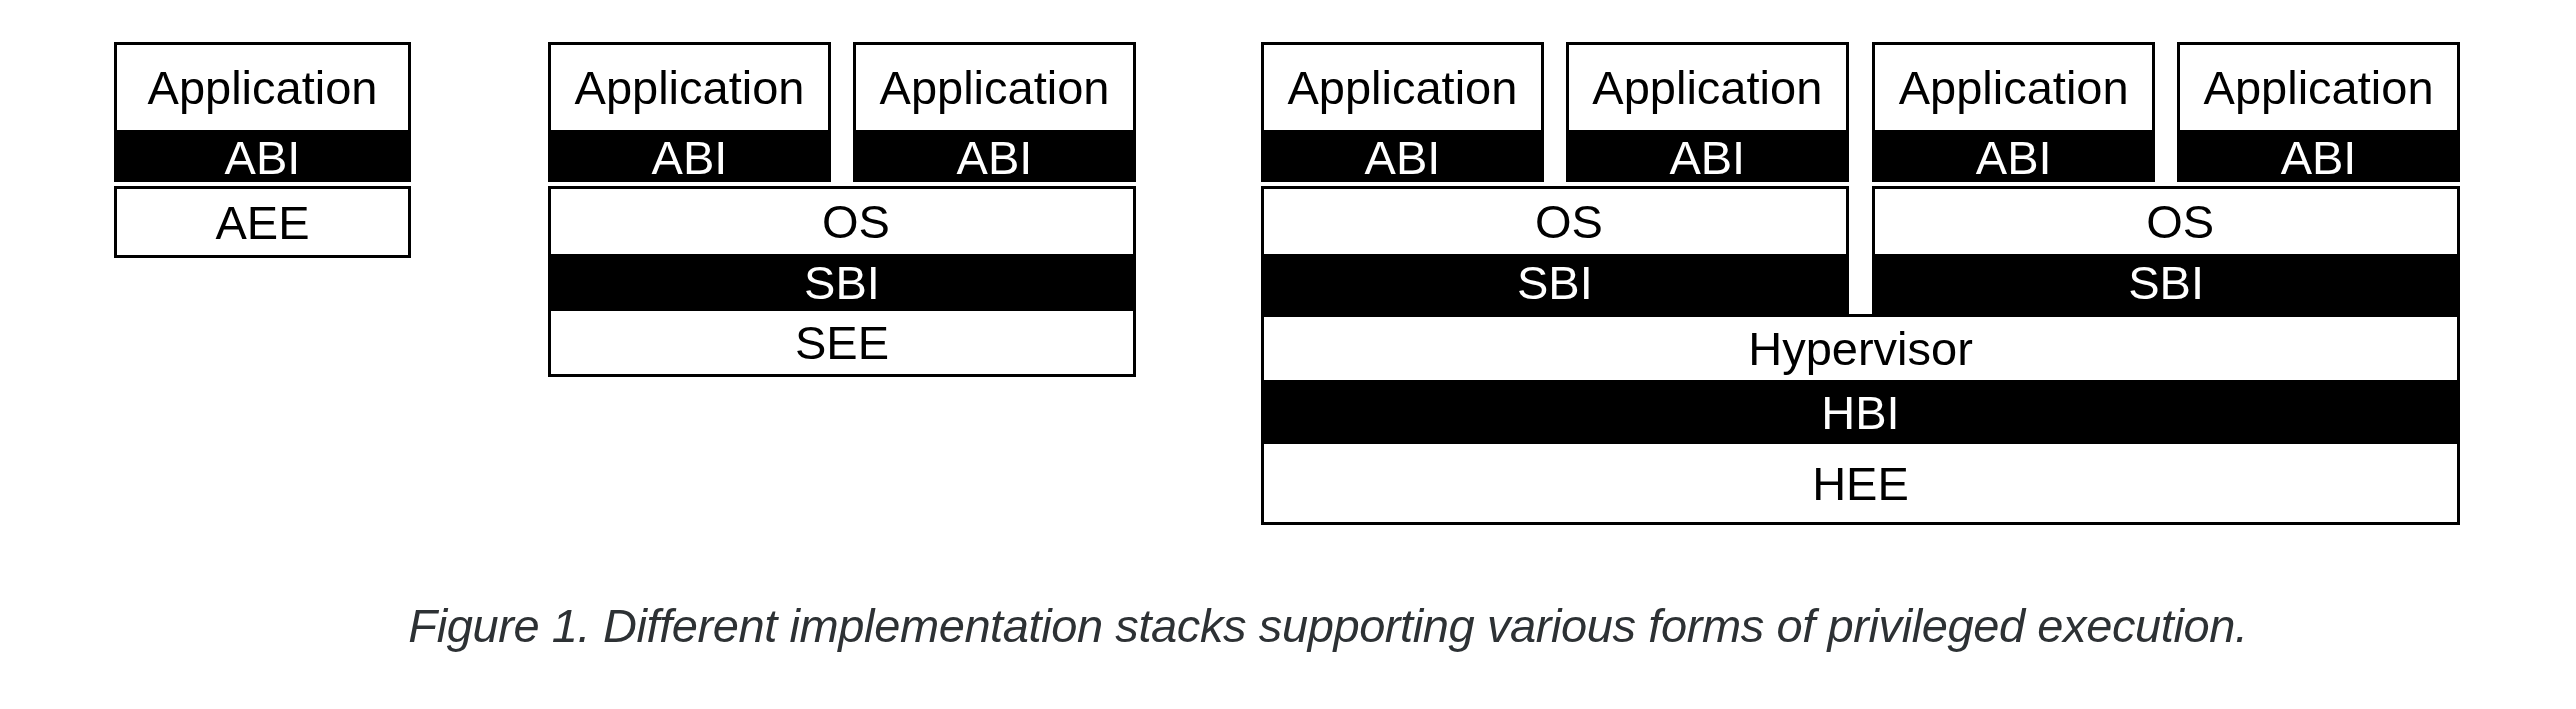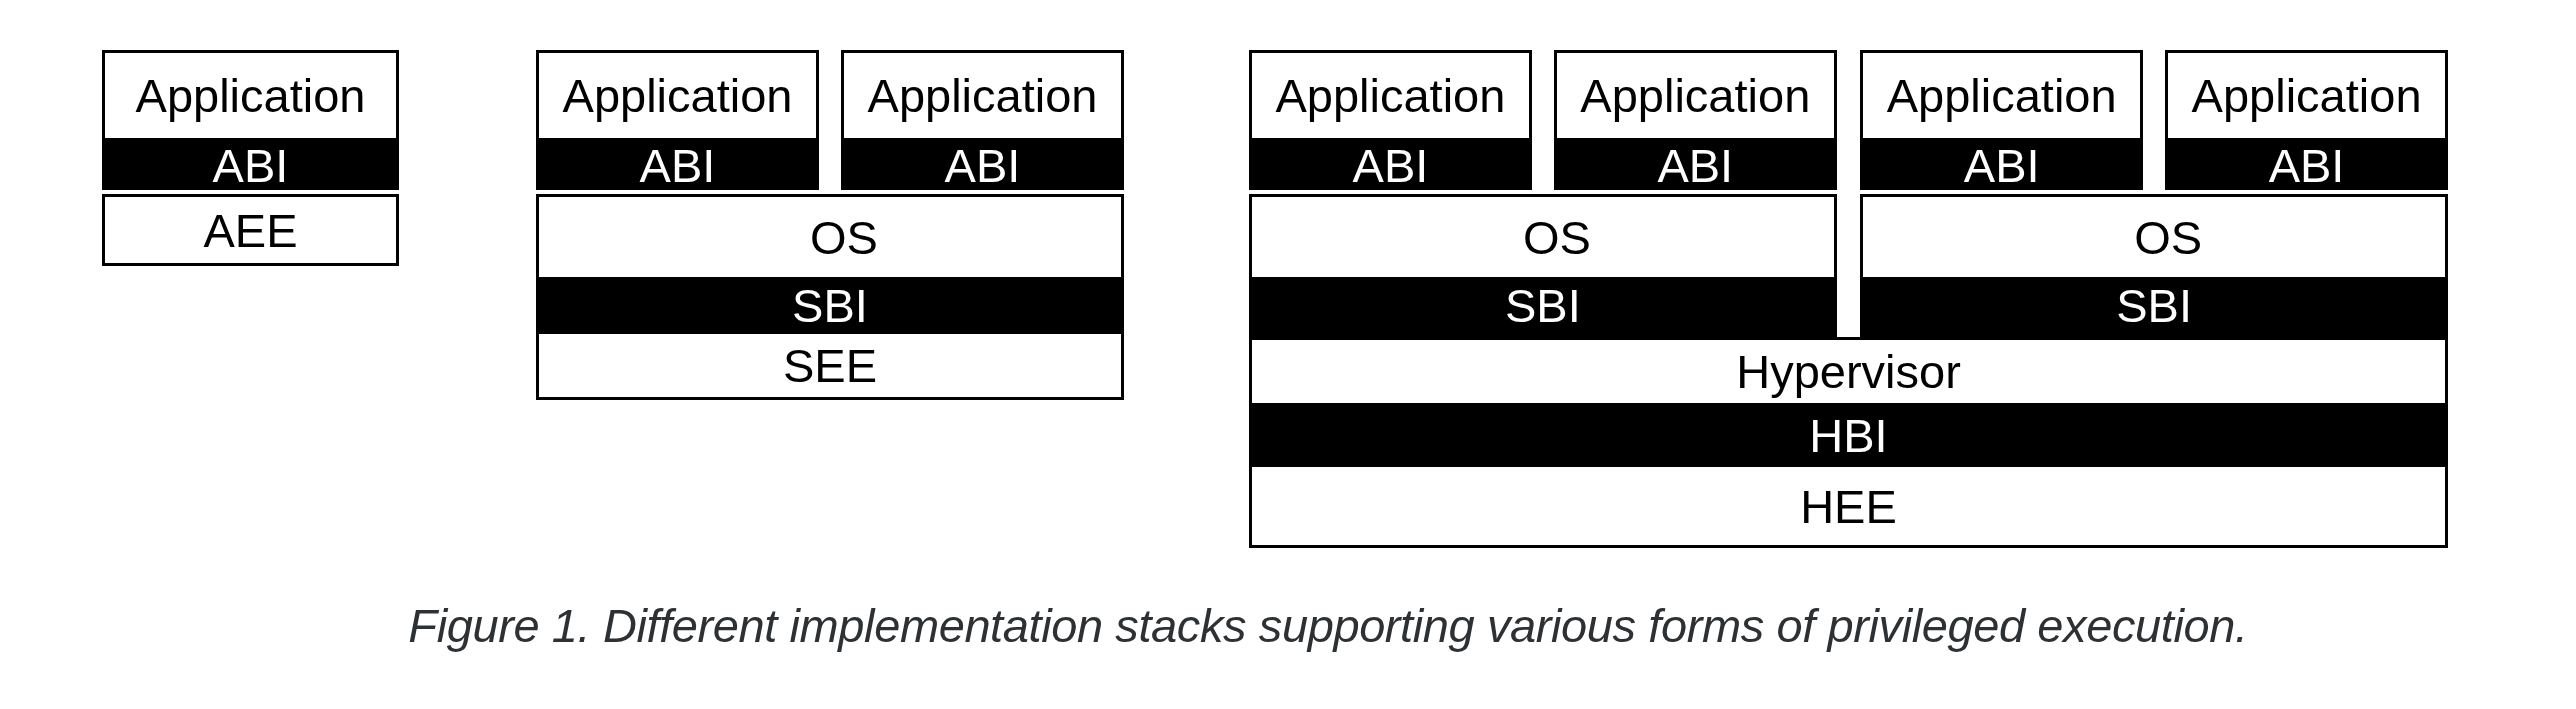--- a/index.html
+++ b/index.html
@@ -6,23 +6,24 @@
   .page {
     position: relative;
     width: 2576px;
     height: 710px;
     background: var(--bg, #ffffff);
     font-family: "Liberation Sans", sans-serif;
     overflow: hidden;
   }
   .stack {
     position: absolute;
-    top: 50px;
+    top: 42px;
     display: flex;
     flex-direction: column;
+    margin-left: 12px;
   }
   .stack1 { left: 102px; width: 297px; }
   .stack2 { left: 536px; width: 588px; }
   .stack3 { left: 1249px; width: 1199px; }
 
   .cols { display: flex; gap: 22px; }
   .col  { flex: 1; display: flex; flex-direction: column; min-width: 0; }
 
   .groups { display: flex; gap: 23.5px; }
   .group  { flex: 1; display: flex; flex-direction: column; min-width: 0; }
@@ -54,21 +55,21 @@
   }
   .lrow {
     display: flex; align-items: center; justify-content: center;
     font-size: 47px;
     color: var(--ink, #000);
     background: #fff;
   }
   .lrow.black { background: var(--bar, #000); color: var(--barText, #fff); }
 
   .h-aee { height: 66px; }
-  .h-os  { height: 80px; padding-left: 28px; }
+  .h-os  { height: 65px; padding-left: 28px; }
   .h-sbi { height: 57px; }
   .h-see { height: 63px; }
   .h-hyp { height: 63px; border-radius: 23px; }
   .h-hbi { height: 64px; }
   .h-hee { height: 78px; }
 
   .caption {
     position: absolute;
     left: 0;
     width: 100%;

